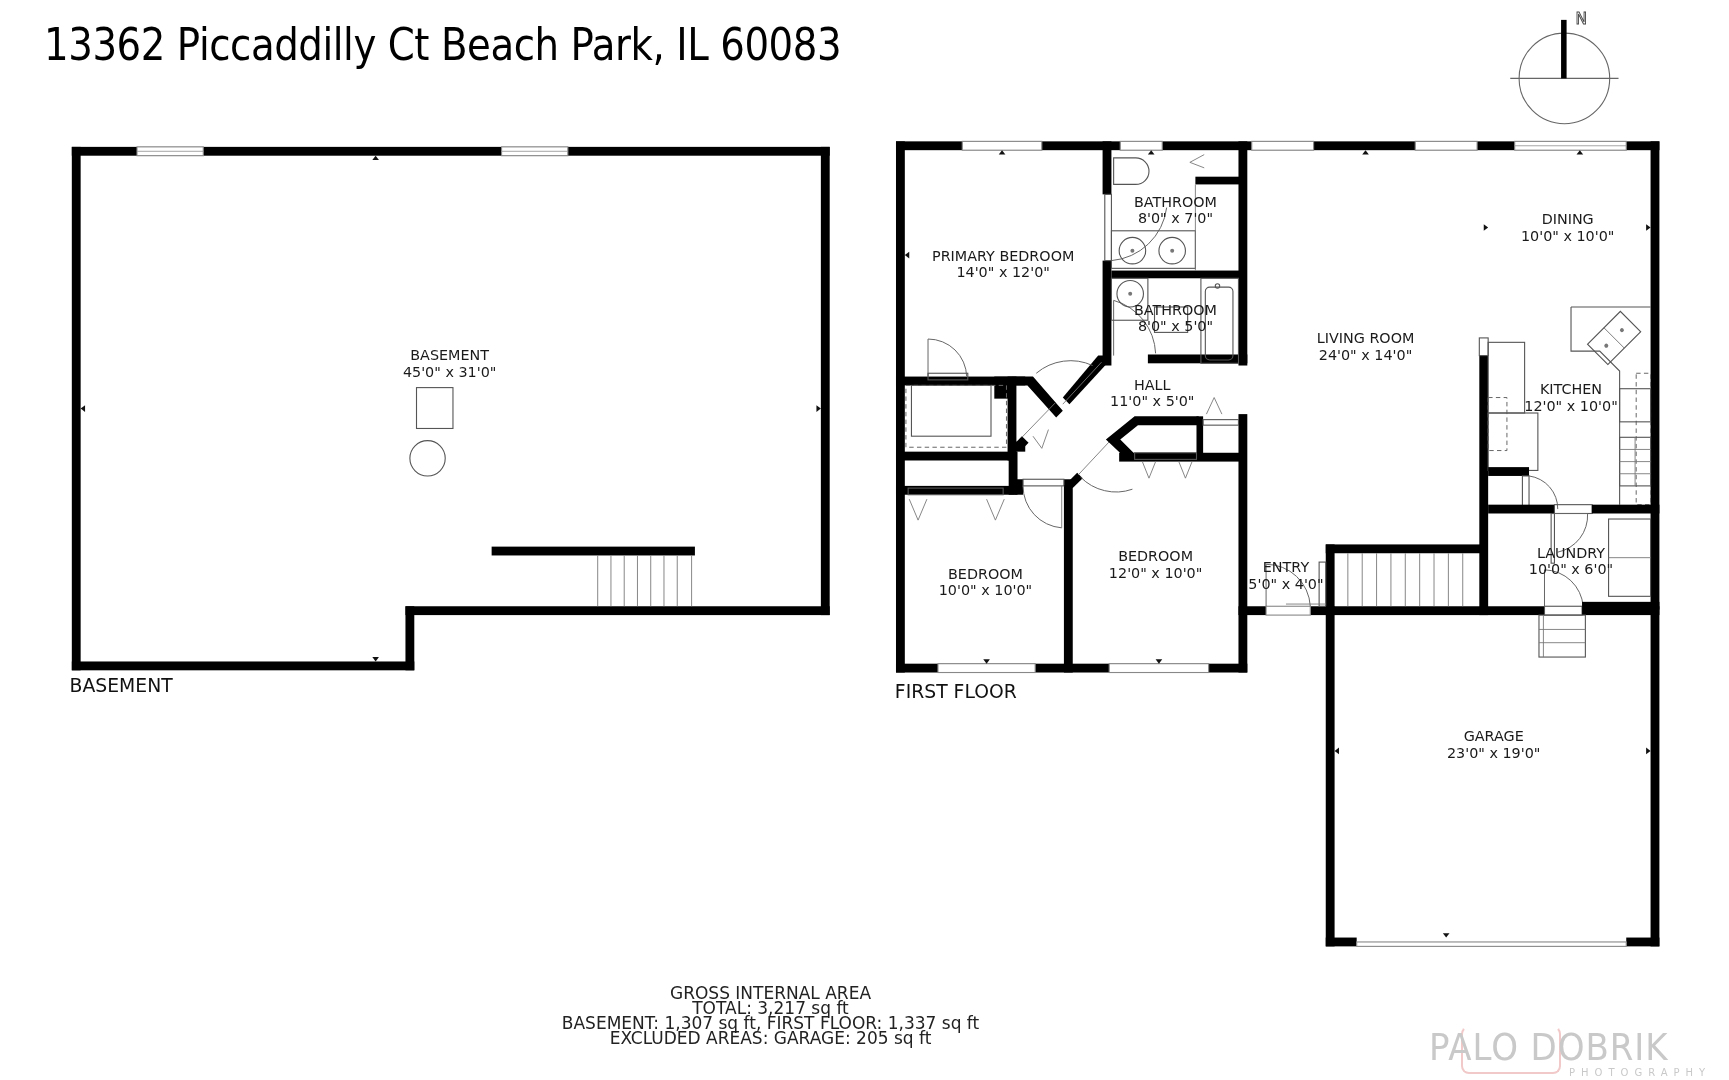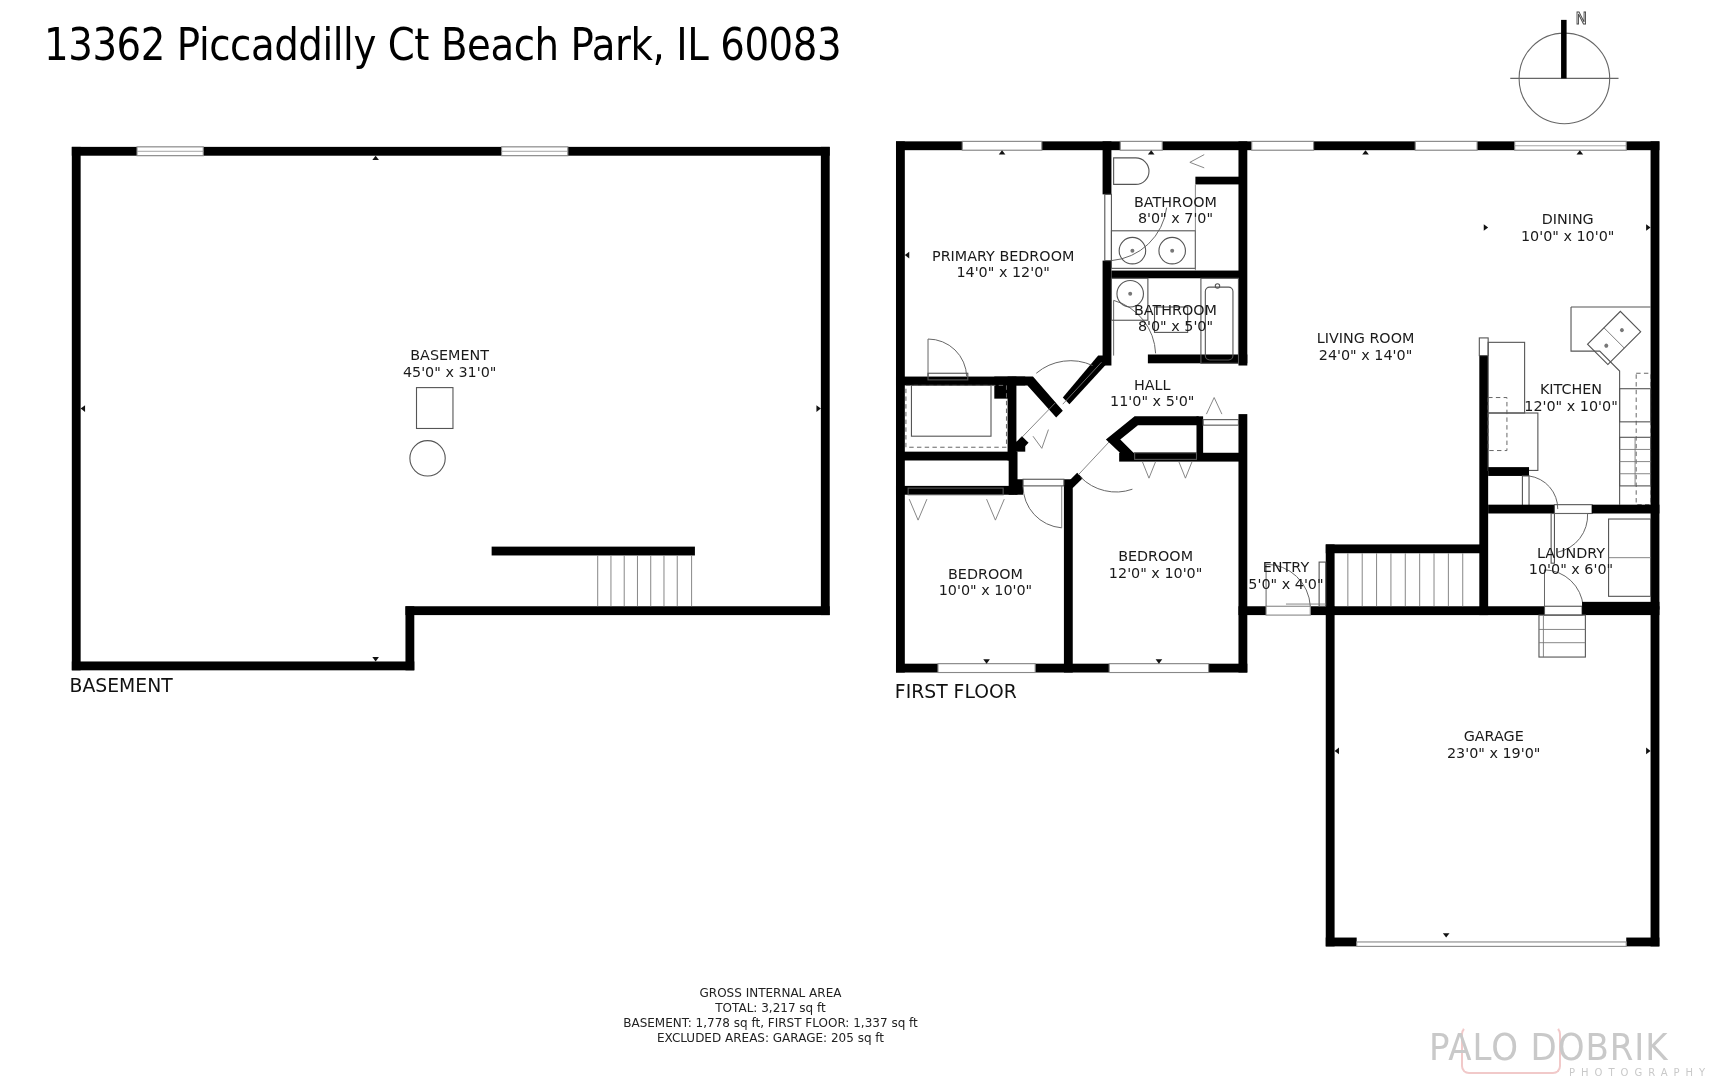--- a/index.html
+++ b/index.html
@@ -12,21 +12,21 @@
   .room-label { font-size: 13px; fill: #1a1a1a; text-anchor: middle; font-family: "DejaVu Sans", sans-serif; }
   .floor-label { font-size: 17px; fill: #111; font-family: "DejaVu Sans", sans-serif; }
   .wall { fill: #000; }
   .thin { fill: none; stroke: #555; stroke-width: 1; }
   .thin2 { fill: none; stroke: #777; stroke-width: 0.8; }
   .dash { fill: none; stroke: #666; stroke-width: 0.9; stroke-dasharray: 4 3; }
   .window { fill: #fff; stroke: #888; stroke-width: 1; }
   .door { fill: none; stroke: #666; stroke-width: 0.9; }
   .tick { fill: #111; }
   .area { position: absolute; left: 0; width: 1541px; top: 986px; text-align: center;
-          font-size: 12px; line-height: 15px; color: #222; font-family: "DejaVu Sans", sans-serif; }
+          font-size: 17px; line-height: 15px; color: #222; font-family: "DejaVu Sans", sans-serif; }
   .area .disclaimer { color: #b8b8b8; }
   .brand { position: absolute; right: 18px; top: 1022px; width: 290px; height: 56px; }
   .brand-main { position: absolute; left: 8px; top: 4px; font-size: 37px; color: #c9c9c9;
                 font-family: "DejaVu Sans", sans-serif; letter-spacing: 1px; white-space: nowrap;
                 transform: scaleX(0.92); transform-origin: left top; }
   .brand-sub { position: absolute; left: 148px; top: 45px; font-size: 10px; color: #c9c9c9;
                letter-spacing: 6px; font-family: "DejaVu Sans", sans-serif; }
   .brand-cam { position: absolute; left: 40px; top: 4px; width: 96px; height: 44px;
                border: 2px solid #f1c9c9; border-radius: 8px; border-top-color: transparent; }
 </style>
@@ -289,21 +289,21 @@
     <text class="room-label" x="1422" y="520">10'0" x 6'0"</text>
     <text class="room-label" x="1352" y="671">GARAGE</text>
     <text class="room-label" x="1352" y="686">23'0" x 19'0"</text>
     <text class="floor-label" x="810" y="632">FIRST FLOOR</text>
   </g>
 </svg>
 
 <div class="area">
   <div>GROSS INTERNAL AREA</div>
   <div>TOTAL: 3,217 sq ft</div>
-  <div>BASEMENT: 1,778 sq ft, FIRST FLOOR: 1,337 sq ft</div>
+  <div>BASEMENT: 1,307 sq ft, FIRST FLOOR: 1,337 sq ft</div>
   <div>EXCLUDED AREAS: GARAGE: 205 sq ft</div>
 </div>
 
 <div class="brand">
   <div class="brand-cam"></div>
   <div class="brand-main">PALO DOBRIK</div>
   <div class="brand-sub">PHOTOGRAPHY</div>
 </div>
 
 </body></html>

